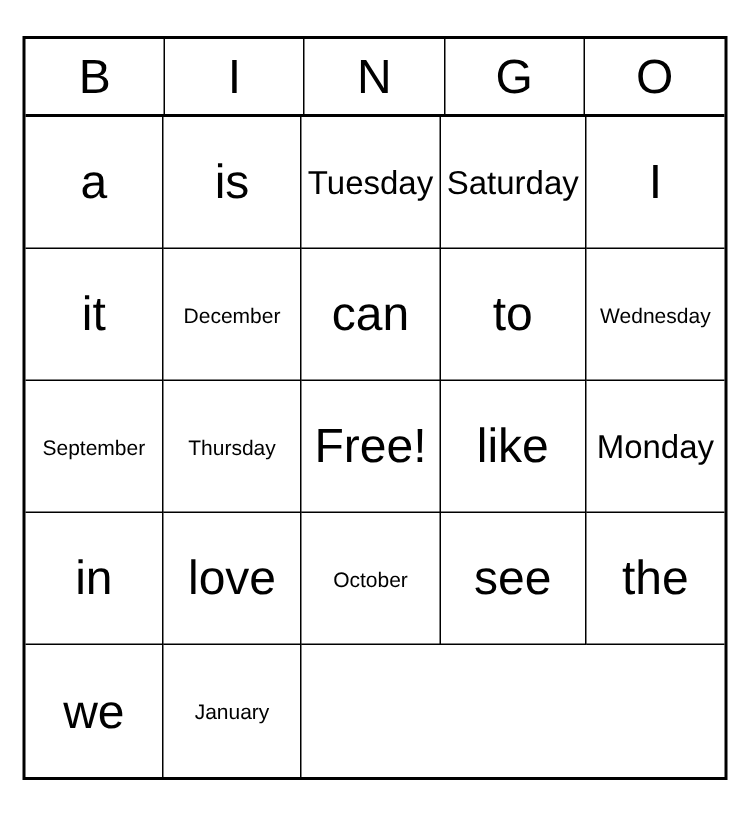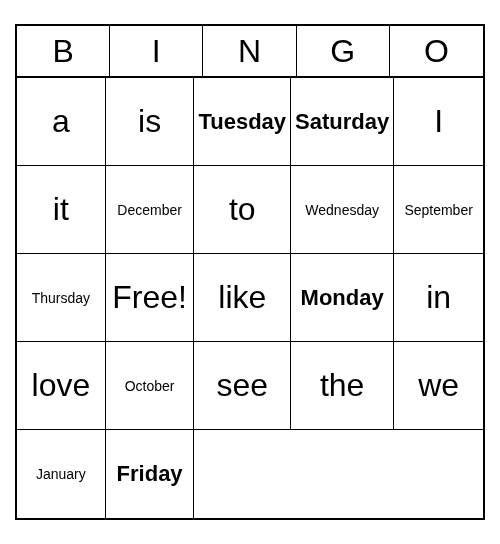--- a/index.html
+++ b/index.html
@@ -73,21 +73,20 @@
     .bingo-cell span {
       display: block;
     }
 
     .size-large {
       font-size: 32px;
     }
 
     .size-medium {
       font-size: 22px;
-      font-weight: bold;
     }
 
     .size-small {
       font-size: 14px;
     }
   </style>
 </head>
 <body>
 
 <div class="bingo-card">
@@ -112,20 +111,23 @@
         <span class="size-medium">Saturday</span>
       </div>
       <div class="bingo-cell">
         <span class="size-large">I</span>
       </div>
       <div class="bingo-cell">
         <span class="size-large">it</span>
       </div>
       <div class="bingo-cell">
         <span class="size-small">December</span>
+      </div>
+      <div class="bingo-cell">
+        <span class="size-large">can</span>
       </div>
       <div class="bingo-cell">
         <span class="size-large">to</span>
       </div>
       <div class="bingo-cell">
         <span class="size-small">Wednesday</span>
       </div>
       <div class="bingo-cell">
         <span class="size-small">September</span>
       </div>
@@ -155,17 +157,14 @@
       </div>
       <div class="bingo-cell">
         <span class="size-large">the</span>
       </div>
       <div class="bingo-cell">
         <span class="size-large">we</span>
       </div>
       <div class="bingo-cell">
         <span class="size-small">January</span>
       </div>
-      <div class="bingo-cell">
-        <span class="size-medium">Friday</span>
-      </div>
     </div>
 </div>
 
 </body></html>

